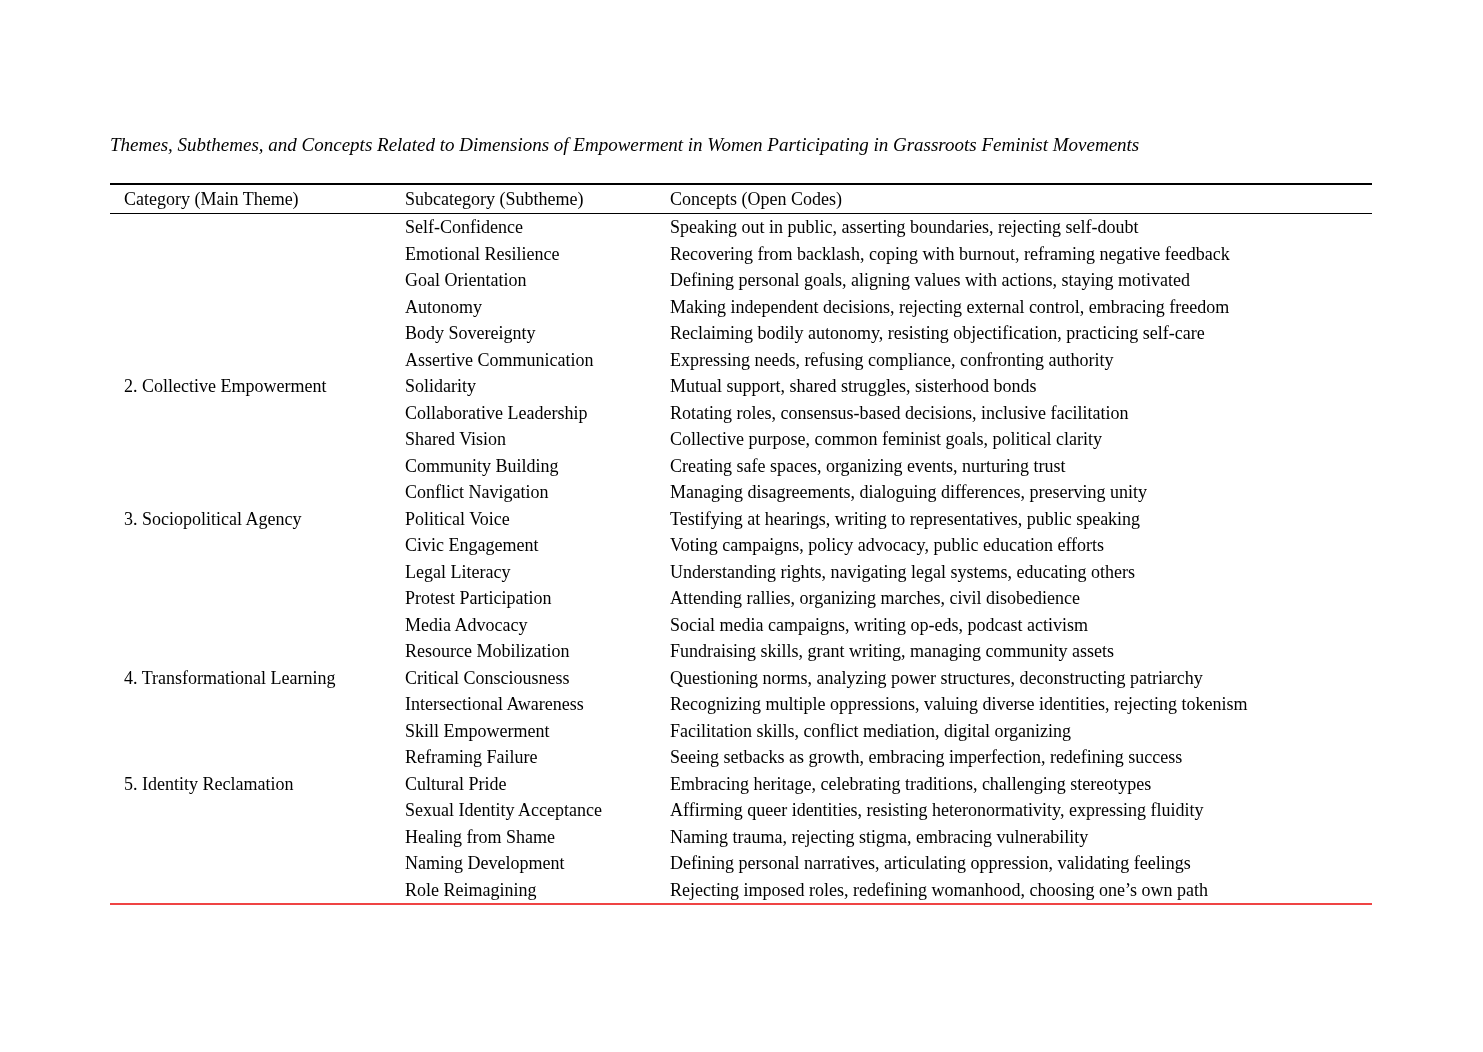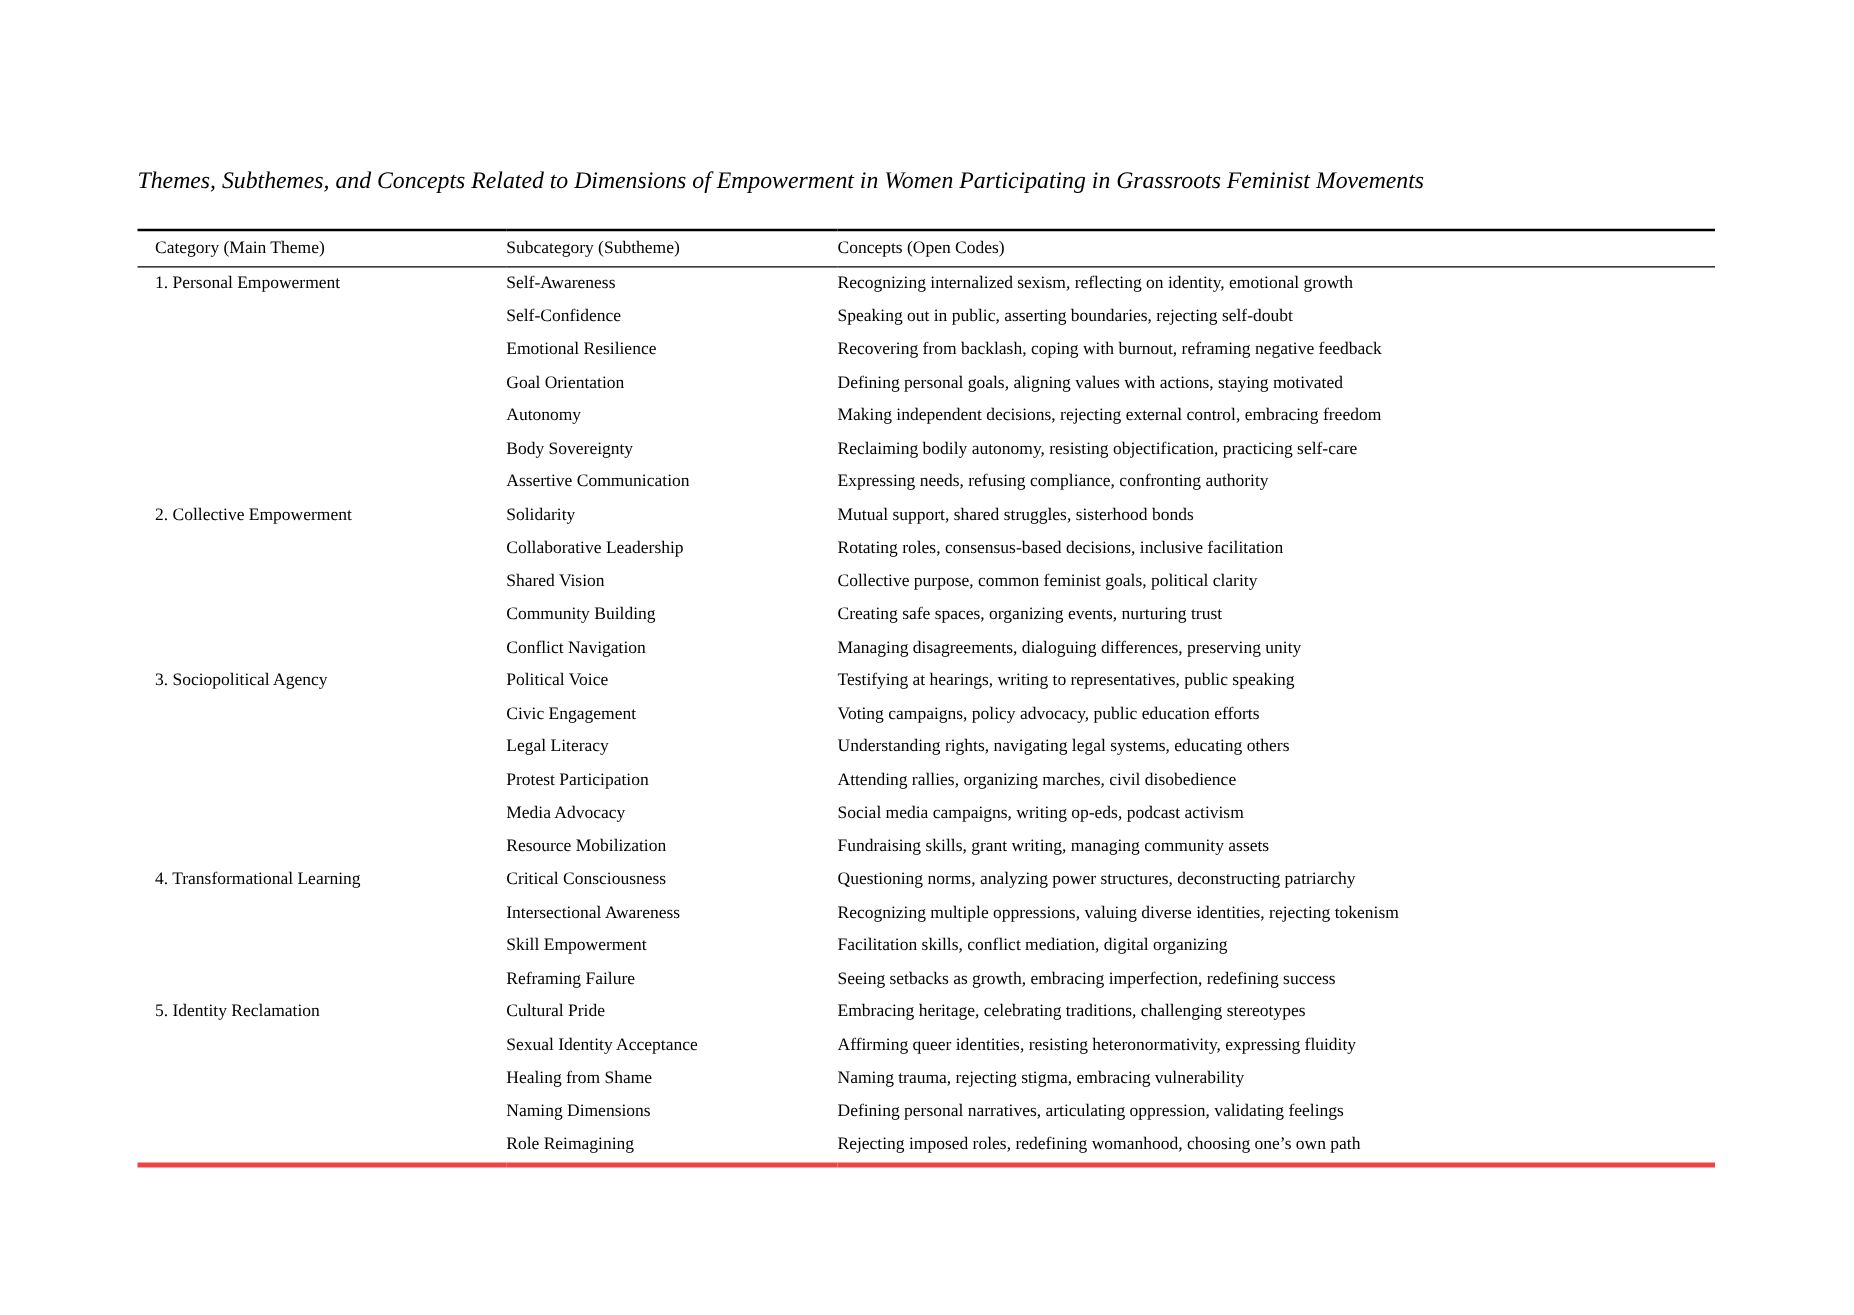--- a/index.html
+++ b/index.html
@@ -29,22 +29,22 @@
     white-space: nowrap;
   }
   table.apa-table {
     position: absolute;
     left: 110px;
     top: 183px;
     width: 1262px;
     border-collapse: collapse;
     table-layout: fixed;
     border-top: 2px solid #000000;
-    border-bottom: 4px solid #ef4444;
-    font-size: 14px;
+    border-bottom: 2px solid #ef4444;
+    font-size: 18px;
   }
   table.apa-table col.c1 { width: 295px; }
   table.apa-table col.c2 { width: 265px; }
   table.apa-table col.c3 { width: 702px; }
   table.apa-table thead tr {
     border-bottom: 1.5px solid #000000;
   }
   table.apa-table th {
     font-weight: normal;
     text-align: left;
@@ -82,25 +82,20 @@
     </colgroup>
     <thead>
       <tr>
         <th>Category (Main Theme)</th>
         <th>Subcategory (Subtheme)</th>
         <th>Concepts (Open Codes)</th>
       </tr>
     </thead>
     <tbody>
         <tr>
-          <td>1. Personal Empowerment</td>
-          <td>Self-Awareness</td>
-          <td>Recognizing internalized sexism, reflecting on identity, emotional growth</td>
-        </tr>
-        <tr>
           <td></td>
           <td>Self-Confidence</td>
           <td>Speaking out in public, asserting boundaries, rejecting self-doubt</td>
         </tr>
         <tr>
           <td></td>
           <td>Emotional Resilience</td>
           <td>Recovering from backlash, coping with burnout, reframing negative feedback</td>
         </tr>
         <tr>
@@ -208,21 +203,21 @@
           <td>Sexual Identity Acceptance</td>
           <td>Affirming queer identities, resisting heteronormativity, expressing fluidity</td>
         </tr>
         <tr>
           <td></td>
           <td>Healing from Shame</td>
           <td>Naming trauma, rejecting stigma, embracing vulnerability</td>
         </tr>
         <tr>
           <td></td>
-          <td>Naming Dimensions</td>
+          <td>Naming Development</td>
           <td>Defining personal narratives, articulating oppression, validating feelings</td>
         </tr>
         <tr>
           <td></td>
           <td>Role Reimagining</td>
           <td>Rejecting imposed roles, redefining womanhood, choosing one’s own path</td>
         </tr>
       </tbody>
   </table>
 </div>

